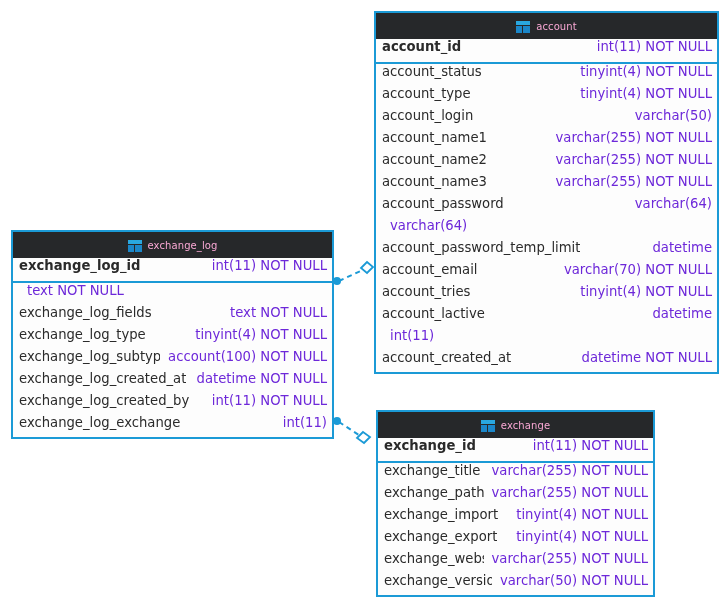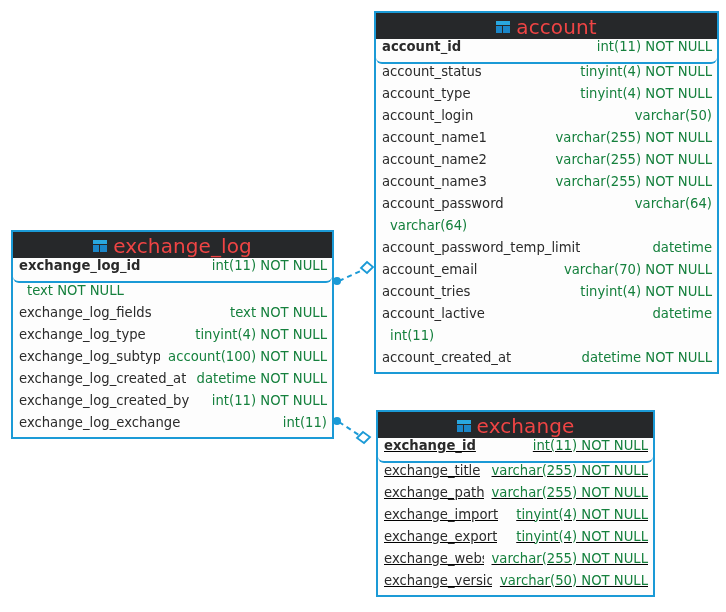--- a/index.html
+++ b/index.html
@@ -50,48 +50,47 @@
     background:#29a8e0;
   }
   .tbl-icon .ic-bl{
     position:absolute;left:0;top:5px;width:6px;height:7px;
     background:#1b87c9;
   }
   .tbl-icon .ic-br{
     position:absolute;left:7px;top:5px;width:7px;height:7px;
     background:#1b87c9;
   }
-  .tbl-name{font-size:20px;color:#ef4444;letter-spacing:0.1px;}
+  .tbl-name{font-size:10px;color:#f9a8d4;letter-spacing:0.1px;}
 
   .rows{background:#fdfdfd;}
   .row{
     display:flex;
     align-items:center;
     justify-content:space-between;
     height:22px;
     padding:0 5px 8px 6px;
     box-sizing:border-box;
     font-size:13.2px;
     color:#2a2a2a;
     white-space:nowrap;
-    border-radius:6px;
   }
   .row .col-name{text-align:left;overflow:hidden;}
-  .row .col-type{text-align:right;color:#15803d;padding-left:8px;}
+  .row .col-type{text-align:right;color:#6d28d9;padding-left:8px;}
   .row.pk{
     font-weight:bold;
     border-bottom:2px solid #1b9ad6;
     height:25px;
   }
   .row.pk .col-type{font-weight:normal;}
 
   
   #tbl-exchange_log{left:11px;top:230px;width:323px;}
   #tbl-account{left:374px;top:11px;width:345px;}
-  #tbl-exchange{left:376px;top:410px;width:279px;text-decoration:underline;}
+  #tbl-exchange{left:376px;top:410px;width:279px;}
 
   svg#links{position:absolute;left:0;top:0;width:726px;height:612px;z-index:3;pointer-events:none;}
 </style>
 </head>
 <body>
 
 <div id="canvas">
 
   <div class="er-table" id="tbl-exchange_log">
     <div class="tbl-header">

